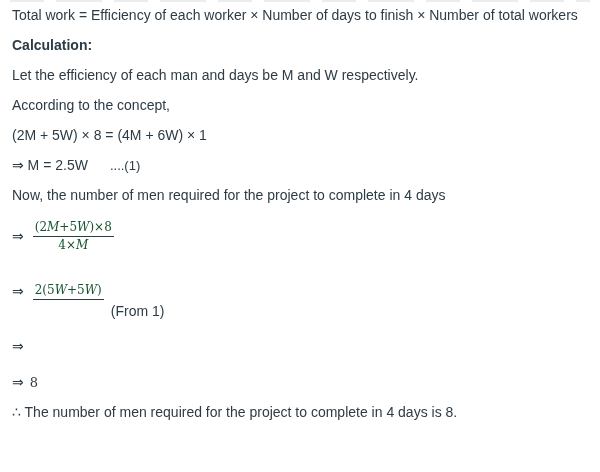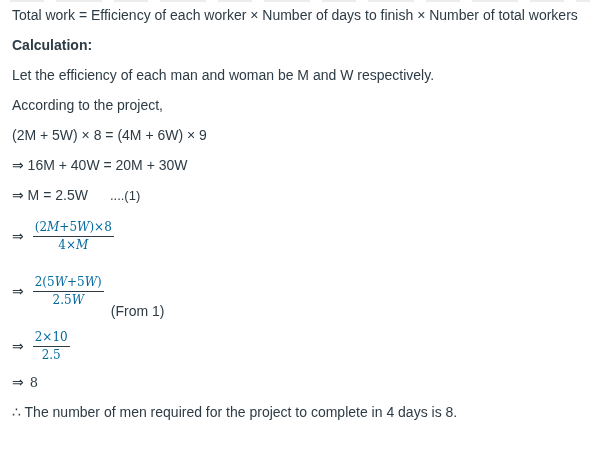--- a/index.html
+++ b/index.html
@@ -54,21 +54,21 @@
   .arrow {
     display: inline-block;
     margin-right: 9px;
   }
   .fraction {
     display: inline-block;
     text-align: center;
     vertical-align: middle;
     font-family: "DejaVu Serif", serif;
     font-size: 12px;
-    color: #0369a1;
+    color: #14532d;
   }
   .fraction .num {
     display: block;
     line-height: 15px;
     padding: 0 2px 1px 2px;
     border-bottom: 1px solid #2d3b45;
   }
   .fraction .den {
     display: block;
     line-height: 15px;
@@ -96,58 +96,53 @@
 <body>
 
 <div class="top-sliver"></div>
 
 <div class="page">
 
   <p>Total work = Efficiency of each worker × Number of days to finish × Number of total workers</p>
 
   <p class="heading">Calculation:</p>
 
-  <p>Let the efficiency of each man and woman be M and W respectively.</p>
+  <p>Let the efficiency of each man and days be M and W respectively.</p>
 
-  <p>According to the project,</p>
+  <p>According to the concept,</p>
 
-  <p class="eq">(2M + 5W) × 8 = (4M + 6W) × 9</p>
+  <p class="eq">(2M + 5W) × 8 = (4M + 6W) × 1</p>
 
-  <p class="eq">⇒ 16M + 40W = 20M + 30W</p>
 
 
   <p class="eq">
     <span>⇒ M = 2.5W</span><span class="eq-ref">....(1)</span>
   </p>
 
+  <p>Now, the number of men required for the project to complete in 4 days</p>
 
   <div class="frac-step">
     <span class="arrow">⇒</span>
     <span class="fraction">
       <span class="num">(2<i>M</i>+5<i>W</i>)×8</span>
       <span class="den">4×<i>M</i></span>
     </span>
     <span class="note"></span>
   </div>
 
   <div class="frac-step">
     <span class="arrow">⇒</span>
     <span class="fraction">
       <span class="num">2(5<i>W</i>+5<i>W</i>)</span>
-      <span class="den">2.5<i>W</i></span>
     </span>
     <span class="note">(From 1)</span>
   </div>
 
   <div class="frac-step">
     <span class="arrow">⇒</span>
-    <span class="fraction">
-      <span class="num">2×10</span>
-      <span class="den">2.5</span>
-    </span>
     <span class="note"></span>
   </div>
 
   <p class="result-step">
     <span class="arrow">⇒</span><span class="math-serif">8</span>
   </p>
 
   <p class="conclusion">∴ The number of men required for the project to complete in 4 days is 8.</p>
 
 </div>

